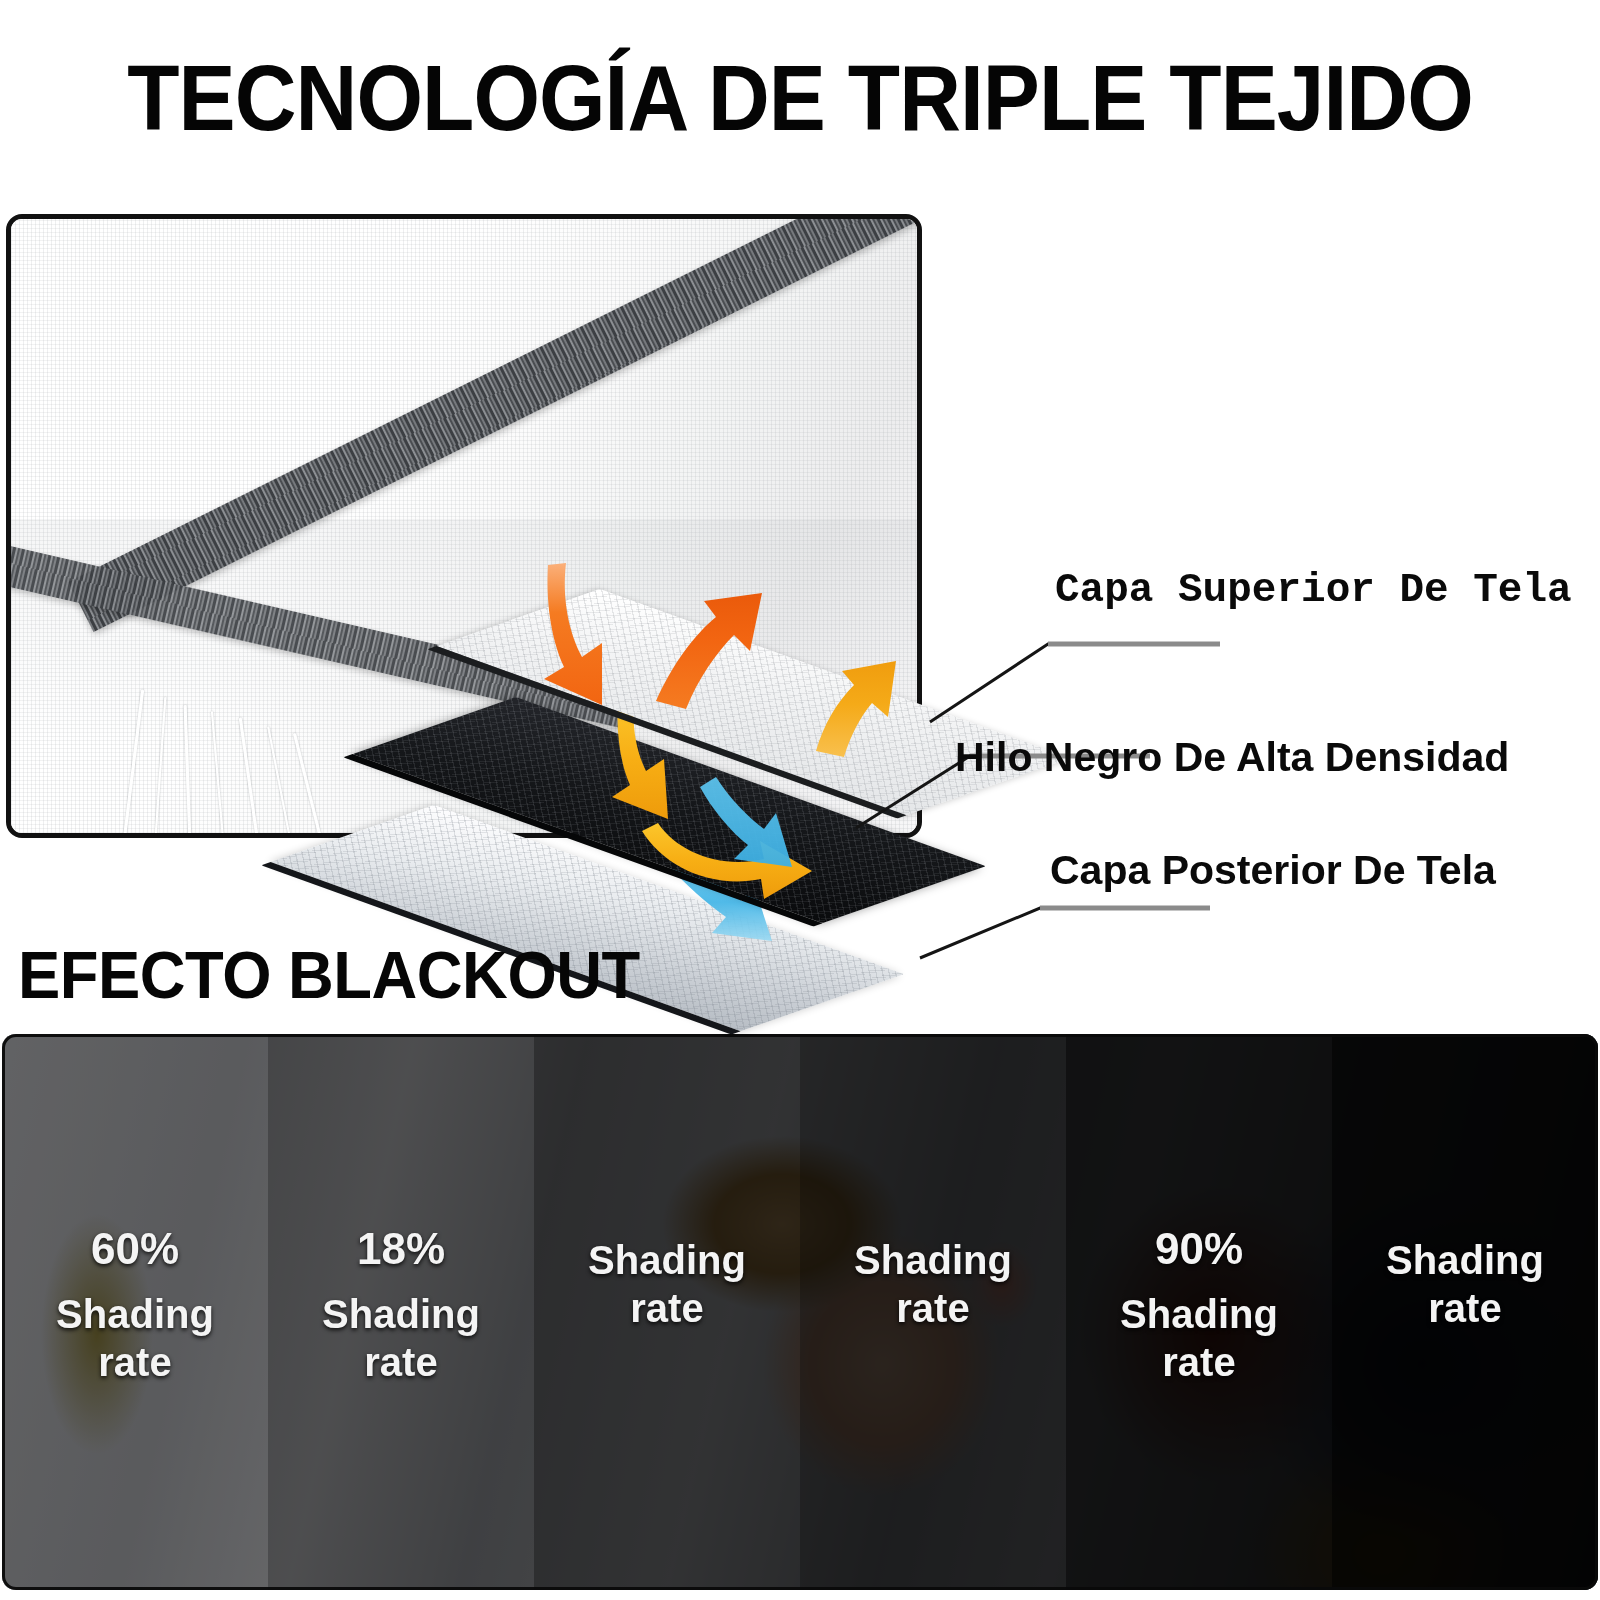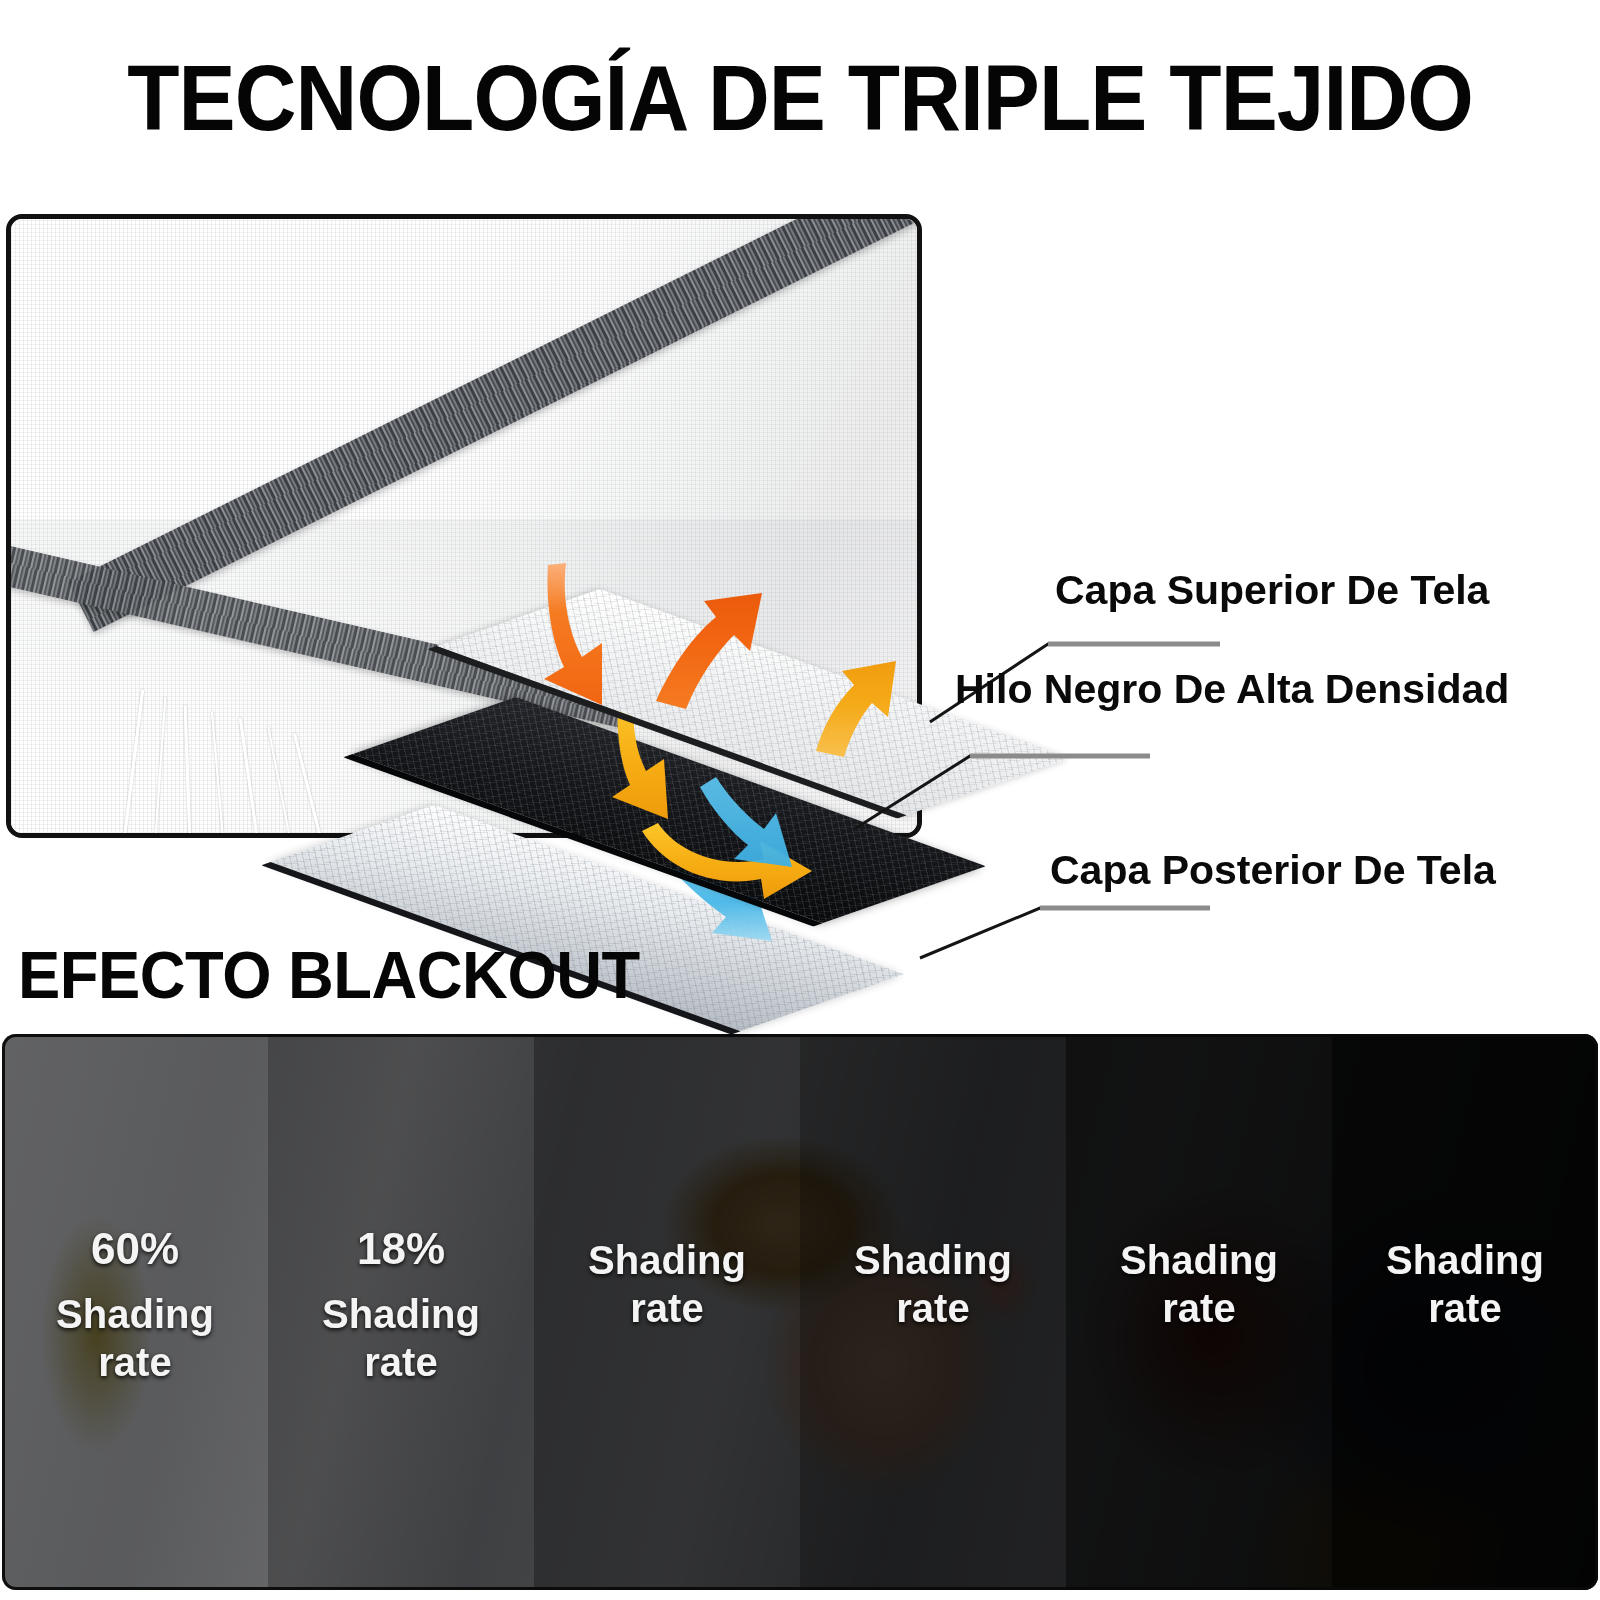--- a/index.html
+++ b/index.html
@@ -189,22 +189,22 @@
   .callout-label {
     position: absolute;
     font-family: "Liberation Sans", sans-serif;
     font-weight: bold;
     font-size: 41px;
     line-height: 48px;
     color: #0a0a0a;
     white-space: nowrap;
     z-index: 20;
   }
-  #label-top    { left: 1055px; top: 566px; }
-  #label-middle { left:  955px; top: 665px; }
+  #label-top    { left: 1055px; top: 566px; font-family: Liberation Mono, monospace; }
+  #label-middle { left:  955px; top: 733px; }
   #label-bottom { left: 1050px; top: 846px; }
 
   .leader {
     position: absolute;
     z-index: 19;
     pointer-events: none;
     overflow: visible;
   }
 
   
@@ -458,20 +458,21 @@
   <div class="shade-band">
     <div class="veil" style="opacity:0.82"></div>
     <div class="band-text">
       <span class="band-caption">Shading rate</span>
     </div>
   </div>
 
   <div class="shade-band">
     <div class="veil" style="opacity:0.90"></div>
     <div class="band-text">
+      <span class="band-pct">90%</span>
       <span class="band-caption">Shading rate</span>
     </div>
   </div>
 
   <div class="shade-band">
     <div class="veil" style="opacity:0.955"></div>
     <div class="band-text">
       <span class="band-caption">Shading rate</span>
     </div>
   </div>

